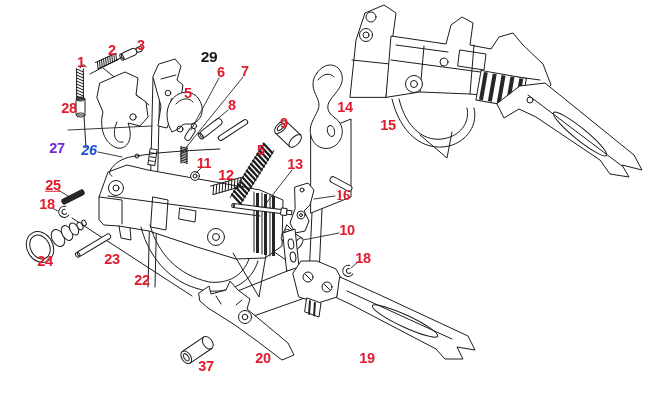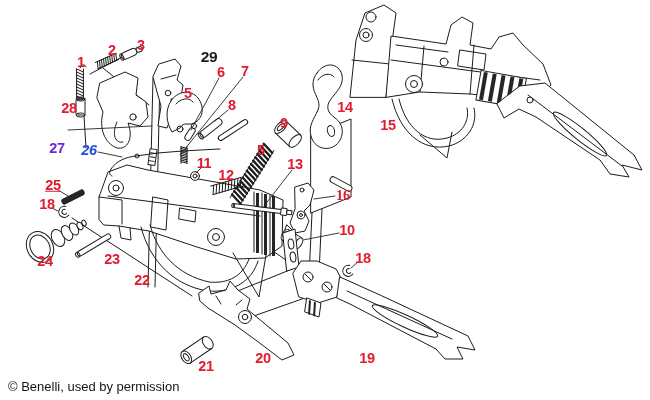--- a/index.html
+++ b/index.html
@@ -378,18 +378,17 @@
       <span class="callout" data-name="callout-11" style="left: 204px; top: 163px; color: rgb(225, 27, 46);">11</span>
       <span class="callout" data-name="callout-12" style="left: 226px; top: 175px; color: rgb(225, 27, 46);">12</span>
       <span class="callout" data-name="callout-13" style="left: 295px; top: 164px; color: rgb(225, 27, 46);">13</span>
       <span class="callout" data-name="callout-14" style="left: 345px; top: 107px; color: rgb(225, 27, 46);">14</span>
       <span class="callout" data-name="callout-15" style="left: 388px; top: 125px; color: rgb(225, 27, 46);">15</span>
       <span class="callout" data-name="callout-16" style="left: 343px; top: 195px; color: rgb(225, 27, 46); font-family: Liberation Serif, serif;">16</span>
       <span class="callout" data-name="callout-17" style="left: 347px; top: 230px; color: rgb(225, 27, 46);">10</span>
       <span class="callout" data-name="callout-18" style="left: 363px; top: 258px; color: rgb(225, 27, 46);">18</span>
       <span class="callout" data-name="callout-19" style="left: 367px; top: 358px; color: rgb(225, 27, 46);">19</span>
       <span class="callout" data-name="callout-20" style="left: 263px; top: 358px; color: rgb(225, 27, 46);">20</span>
-      <span class="callout" data-name="callout-21" style="left: 206px; top: 366px; color: rgb(225, 27, 46);">21</span>
+      <span class="callout" data-name="callout-21" style="left: 206px; top: 366px; color: rgb(225, 27, 46);">37</span>
     </div>
 
-<div class="caption" data-name="copyright-caption">© Benelli, used by permission</div>
 
 </div>
 
 </body></html>

